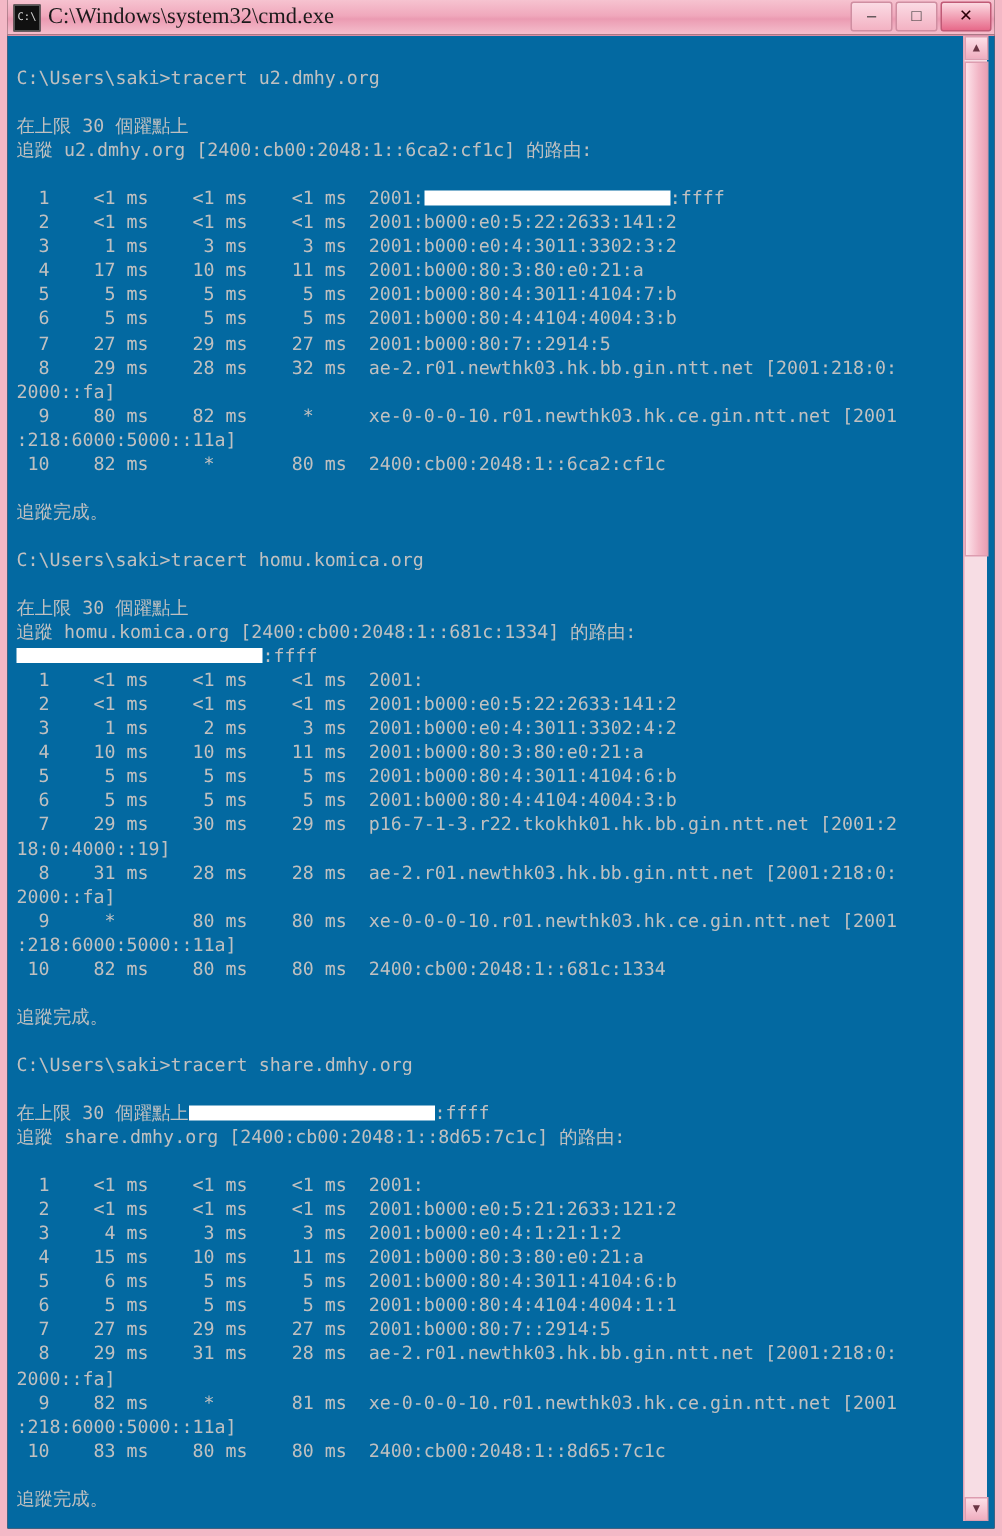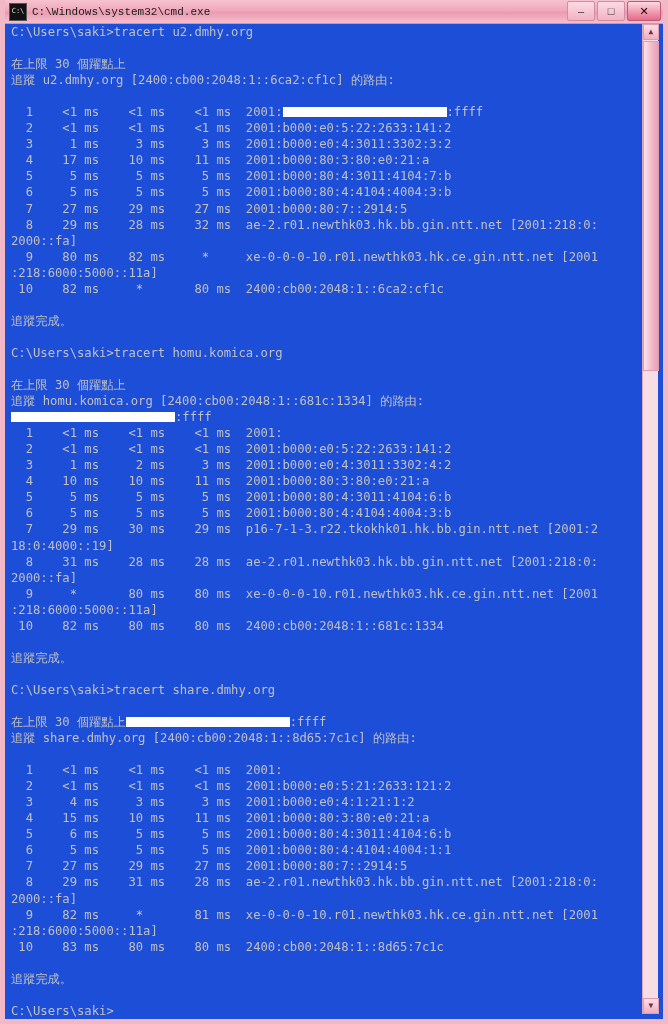--- a/index.html
+++ b/index.html
@@ -41,22 +41,22 @@
     border: 1px solid #555;
     color: #ddd;
     font-size: 7px;
     line-height: 14px;
     text-align: center;
     font-family: "DejaVu Sans Mono", monospace;
     margin-right: 5px;
     flex: none;
   }
   .title-text {
-    font-family: Liberation Mono, monospace;
-    font-size: 11px;
+    font-family: Liberation Serif, serif;
+    font-size: 15px;
     color: #1a1a1a;
     white-space: nowrap;
   }
   .win-buttons {
     position: absolute;
     right: 2px;
     top: 1px;
     display: flex;
     gap: 2px;
   }
@@ -74,26 +74,26 @@
     box-sizing: border-box;
   }
   .win-btn.close {
     background: linear-gradient(to bottom, #fcd9e1, #e76a8a);
     border-color: #c05a76;
     color: #2b0008;
     width: 34px;
   }
   .console {
     position: relative;
-    background: #1d4ed8;
+    background: #0369a1;
     color: #c0c0c0;
     font-family: "DejaVu Sans Mono", monospace;
     font-size: 12.2px;
     line-height: 16.05px;
-    padding: 0 0 0 6px;
+    padding: 20px 0 0 6px;
     height: calc(100% - 24px);
     box-sizing: border-box;
     overflow: hidden;
     white-space: pre;
     letter-spacing: 0px;
   }
   .console .line {
     min-height: 16.05px;
     white-space: pre;
   }

